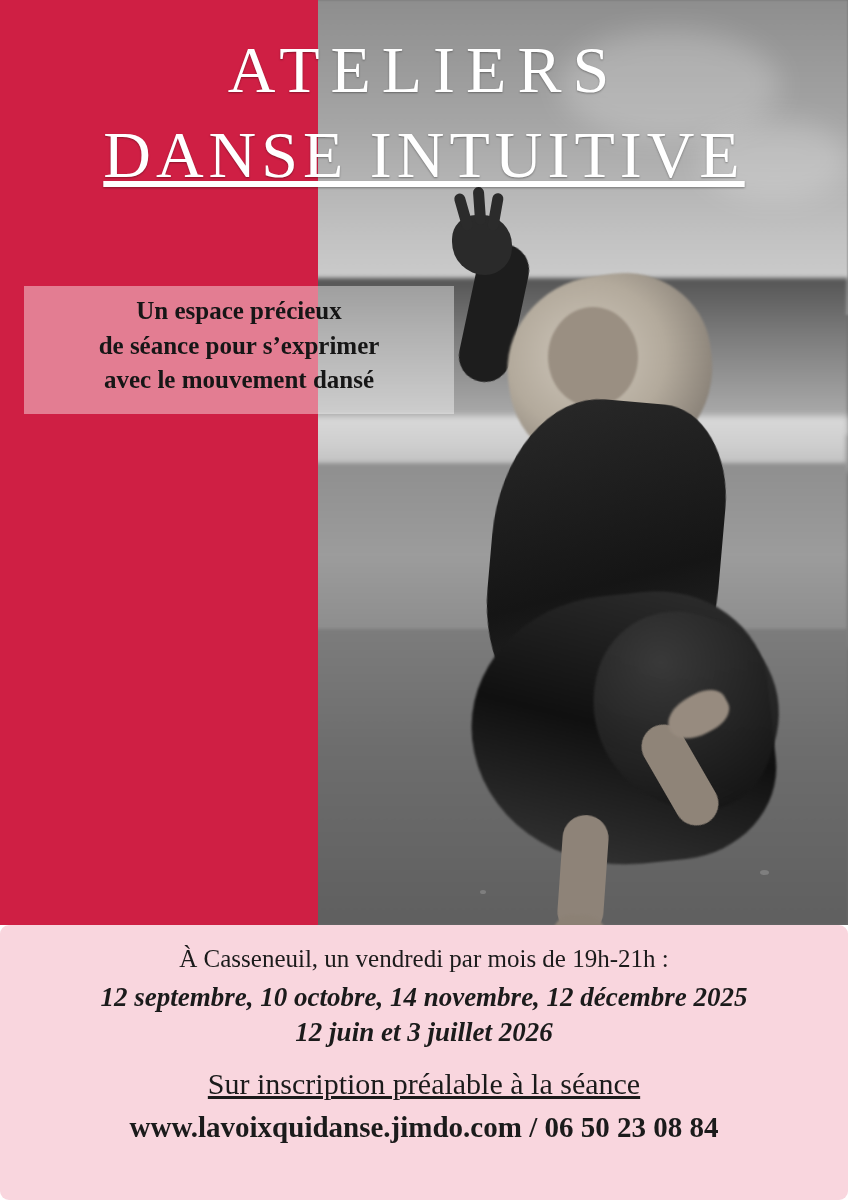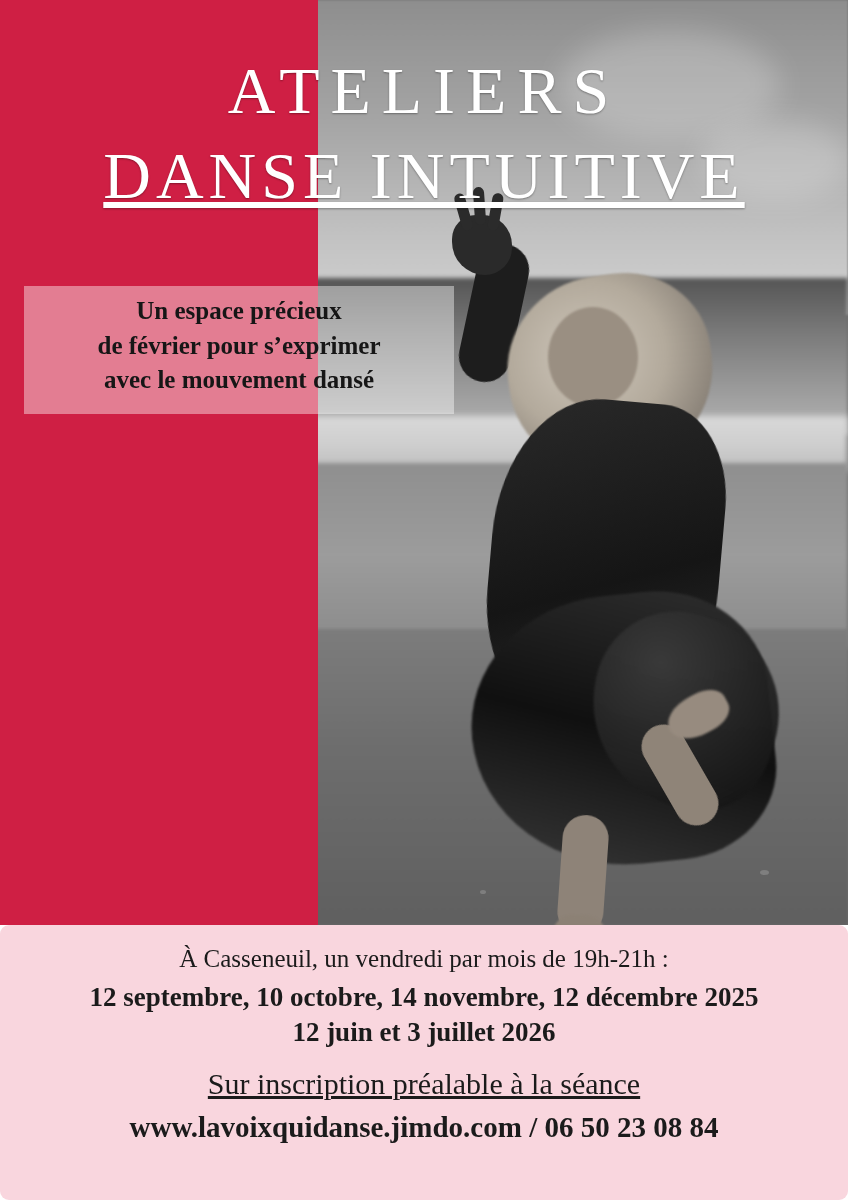--- a/index.html
+++ b/index.html
@@ -140,21 +140,20 @@
 
   
   .title-block {
     position: absolute;
     left: 0; top: 36px;
     width: 848px;
     text-align: center;
     color: #ffffff;
     letter-spacing: 5px;
     line-height: 1.02;
-    margin-top: 21px;
   }
   .title-line1 {
     font-size: 66px;
     letter-spacing: 11px;
     text-shadow: 0 1px 2px rgba(0,0,0,0.35);
   }
   .title-line2 {
     font-size: 66px;
     letter-spacing: 5px;
     margin-top: 18px;
@@ -214,21 +213,21 @@
     padding-top: 18px;
     font-size: 25px;
     line-height: 1.3;
   }
   .dates-line {
     margin: 0;
     font-weight: bold;
     font-size: 27px;
     line-height: 1.32;
   }
-  .dates-wrap { margin-top: 4px; }
+  .dates-wrap { margin-top: 4px; font-style: italic; }
   .signup-line {
     margin: 0;
     padding-top: 16px;
     font-size: 30px;
     text-decoration: underline;
   }
   .contact-line {
     margin: 4px;
     padding-top: 6px;
     font-weight: bold;
@@ -275,21 +274,21 @@
 
   <div class="red-panel"></div>
 
   <div class="title-block">
     <div class="title-line1">ATELIERS</div>
     <div class="title-line2">DANSE INTUITIVE</div>
   </div>
 
   <div class="tagline-box">
     <p>Un espace précieux</p>
-    <p>de février pour s’exprimer</p>
+    <p>de séance pour s’exprimer</p>
     <p>avec le mouvement dansé</p>
   </div>
 
 
   <div class="bottom-band">
     <p class="loc-line">À Casseneuil, un vendredi par mois de 19h-21h :</p>
     <div class="dates-wrap">
       <p class="dates-line">12 septembre, 10 octobre, 14 novembre, 12 décembre 2025</p>
       <p class="dates-line">12 juin et 3 juillet 2026</p>
     </div>

